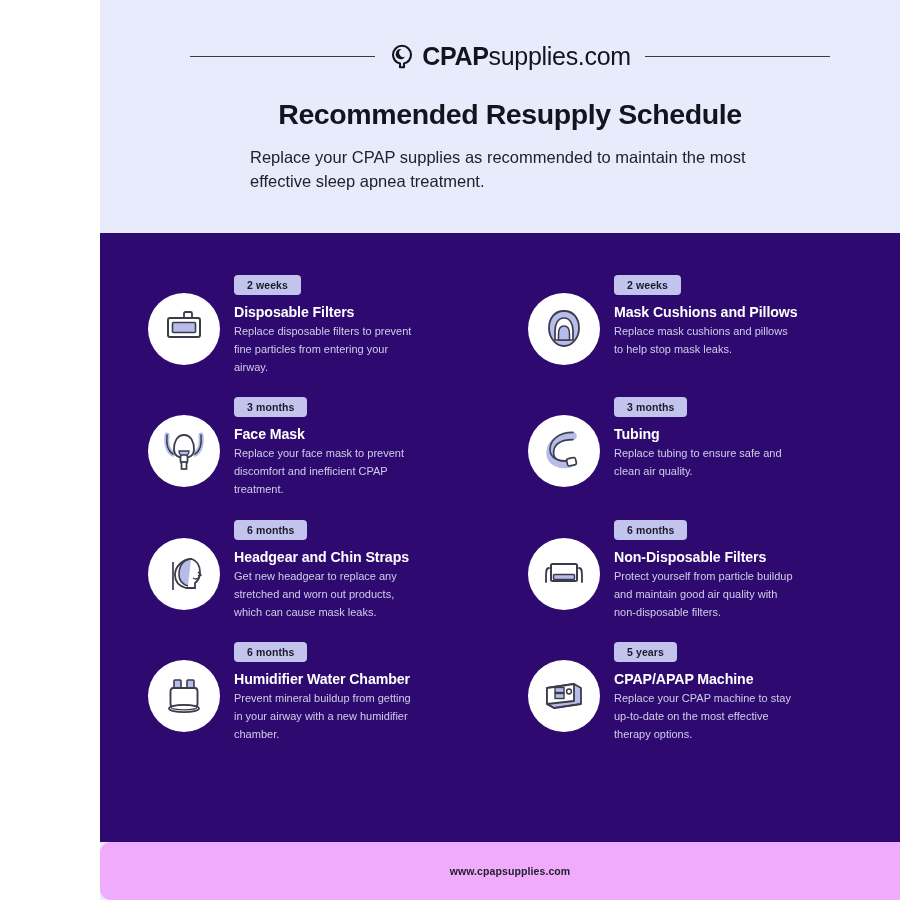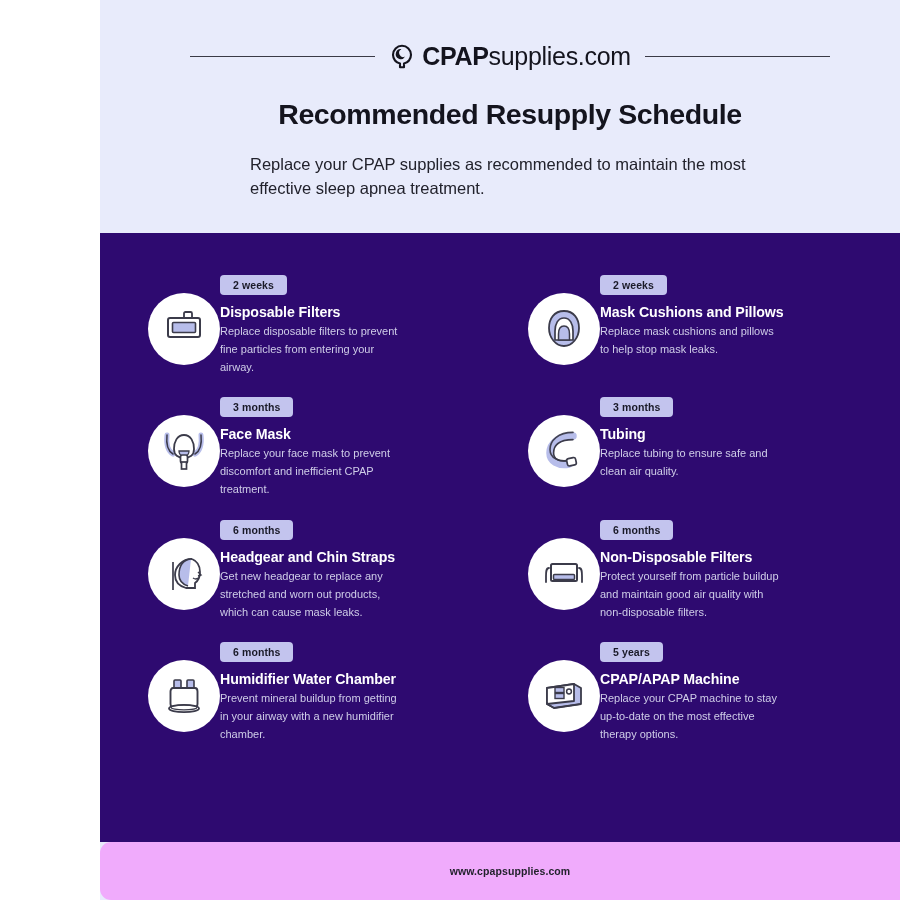--- a/index.html
+++ b/index.html
@@ -27,21 +27,21 @@
   }
   .rule{height:1px;background:#3a3a46;flex:1 1 auto;}
   .brand{display:flex;align-items:center;gap:7px;}
   .brand-logo{width:26px;height:26px;display:block;}
   .brand-text{
     font-size:25px;color:#14141e;letter-spacing:-0.3px;white-space:nowrap;
   }
   .brand-text b{font-weight:bold;}
   .brand-text span{font-weight:normal;}
   h1.title{
-    margin:27px 0 8px 0;
+    margin:27px 0 1px 0;
     font-size:28.5px;font-weight:bold;color:#14141e;
     letter-spacing:-0.4px;text-align:center;
   }
   p.subtitle{
     margin:14px 0 0 0;
     font-size:16.5px;line-height:1.45;color:#22222c;
     text-align:left;max-width:520px;
   }
   
   .board{
@@ -49,21 +49,21 @@
     background:#2e0a70;
     padding:40px 22px 0 48px;
     box-sizing:border-box;
   }
   .grid{
     display:grid;
     grid-template-columns:1fr 1fr;
     column-gap:10px;
     row-gap:19px;
   }
-  .item{display:flex;align-items:flex-start;gap:0;}
+  .item{display:flex;align-items:flex-start;gap:14px;}
   .icon-wrap{
     flex:0 0 72px;
     width:72px;height:72px;border-radius:50%;
     background:#ffffff;
     display:flex;align-items:center;justify-content:center;
     margin-top:20px;
   }
   .icon-wrap svg{display:block;}
   .txt{flex:1 1 auto;padding-top:2px;min-width:0;}
   .badge{

